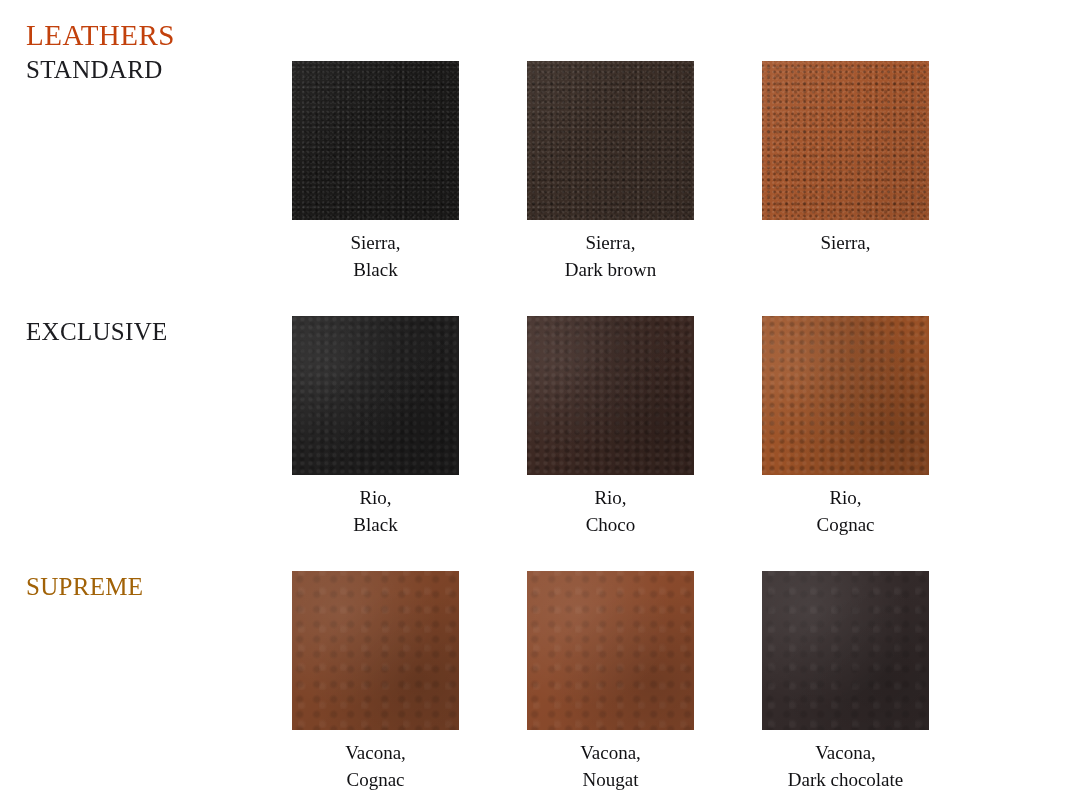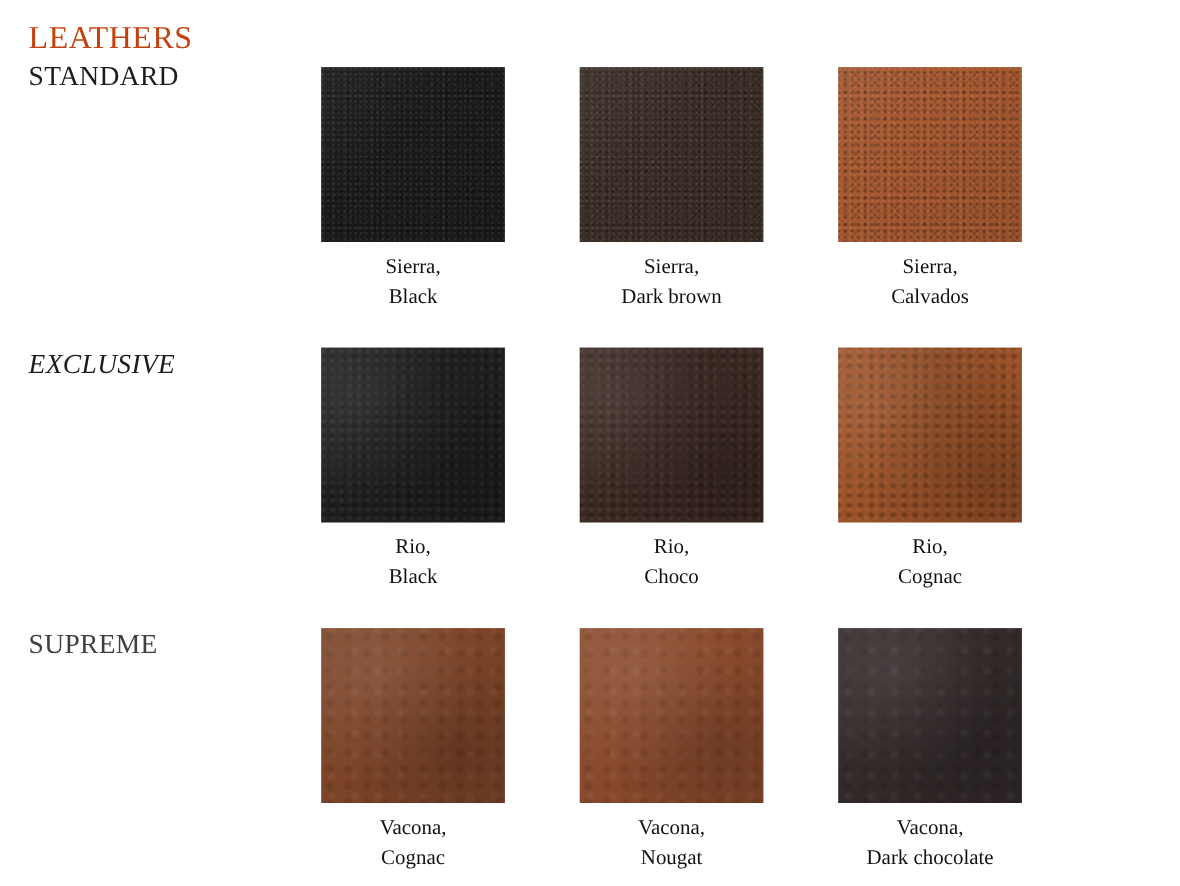--- a/index.html
+++ b/index.html
@@ -147,22 +147,22 @@
     color: #111114;
   }
   .caption .line { display: block; white-space: nowrap; }
 </style>
 </head>
 <body style="background: rgb(255, 255, 255);">
 
 <div class="page-title" style="color: #c2410c;">LEATHERS</div>
 
 <div class="cat-heading r1" style="color: rgb(28, 28, 32);">STANDARD</div>
-<div class="cat-heading r2" style="color: rgb(28, 28, 32); font-style: italic;">EXCLUSIVE</div>
-<div class="cat-heading r3" style="color: #404040;">SUPREME</div>
+<div class="cat-heading r2" style="color: rgb(28, 28, 32);">EXCLUSIVE</div>
+<div class="cat-heading r3" style="color: #a16207;">SUPREME</div>
 
 <div class="grid">
 
   <div class="row r1">
 
     <div class="cell c1">
       <div class="swatch grain-pebble" style="background-color: rgb(27, 26, 25);">
         <span class="grain"></span>
         <span class="grain2"></span>
         <span class="sheen"></span>
@@ -186,21 +186,20 @@
     </div>
 
     <div class="cell c3">
       <div class="swatch grain-pebble" style="background-color: rgb(164, 86, 45);">
         <span class="grain"></span>
         <span class="grain2"></span>
         <span class="sheen"></span>
       </div>
       <div class="caption" style="color: rgb(17, 17, 20);">
         <span class="line">Sierra,</span>
-        <span class="line">Calvados</span>
       </div>
     </div>
   </div>
 
   <div class="row r2">
 
     <div class="cell c1">
       <div class="swatch grain-soft" style="background-color: rgb(32, 31, 31);">
         <span class="grain"></span>
         <span class="grain2"></span>

